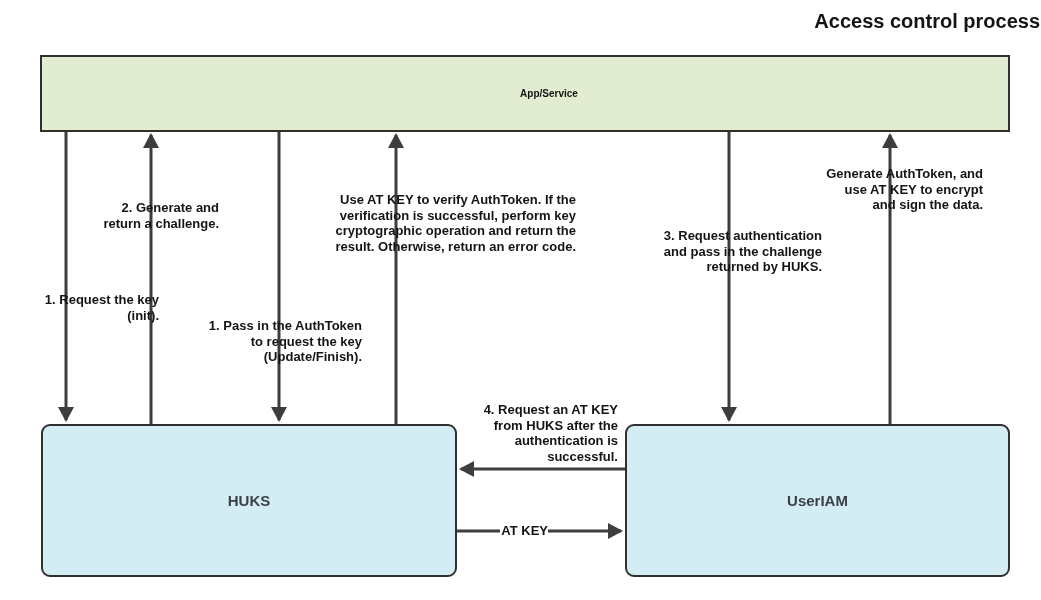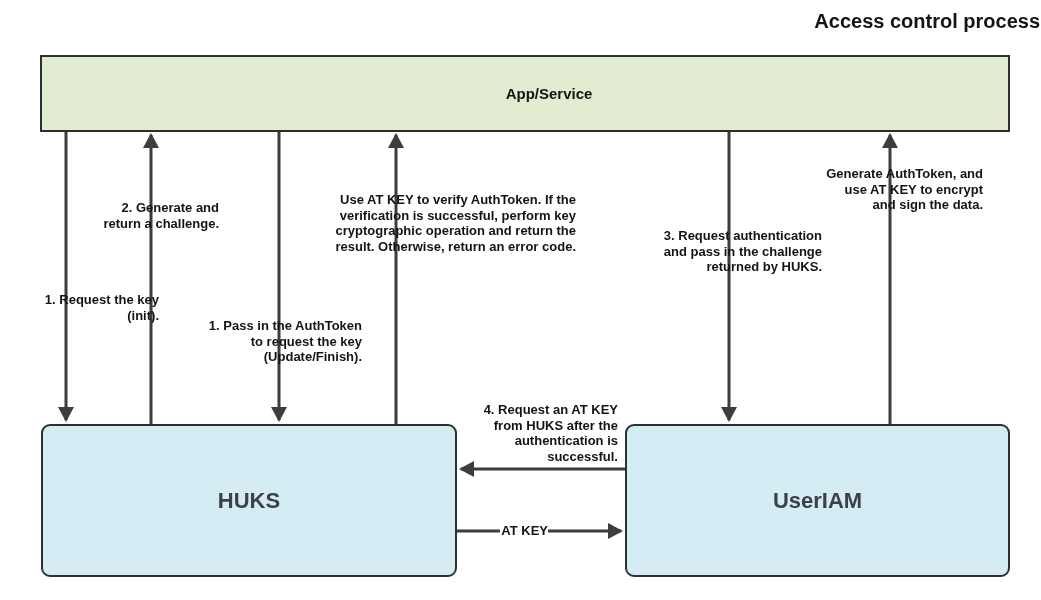--- a/index.html
+++ b/index.html
@@ -43,29 +43,29 @@
     box-sizing: border-box;
     border: 2px solid var(--box-border);
     display: flex;
     align-items: center;
     justify-content: center;
   }
   .box-app {
     left: 40px; top: 55px;
     width: 970px; height: 77px;
     background: var(--app-box-fill);
-    font-size: 15px;
+    font-size: 10px;
     font-weight: bold;
     color: var(--text);
     padding-left: 48px; 
   }
   .box-entity {
     background: var(--entity-box-fill);
     border-radius: 9px;
-    font-size: 22px;
+    font-size: 15px;
     font-weight: bold;
     color: var(--entity-text);
   }
   .box-huks   { left: 41px;  top: 424px; width: 416px; height: 153px; }
   .box-useriam{ left: 625px; top: 424px; width: 385px; height: 153px; }
   .note {
     position: absolute;
     text-align: right;
     font-size: 13px;
     font-weight: bold;

